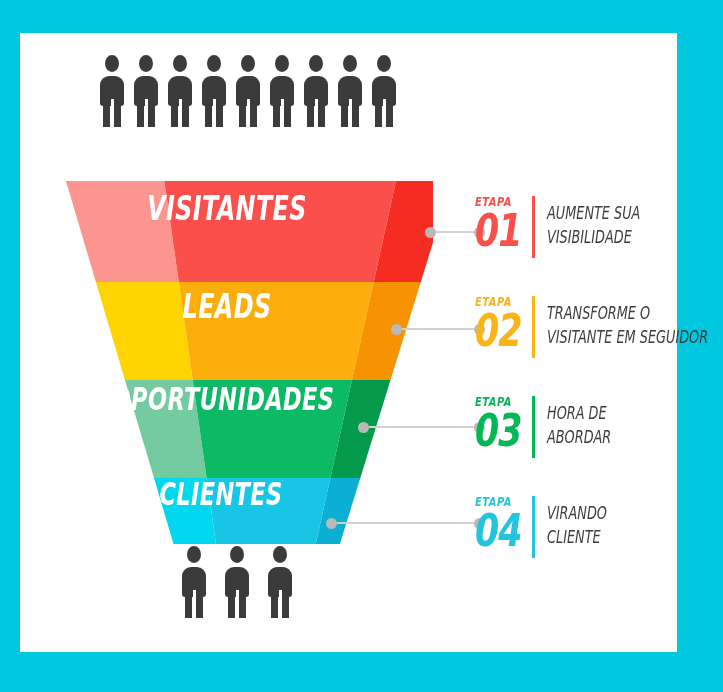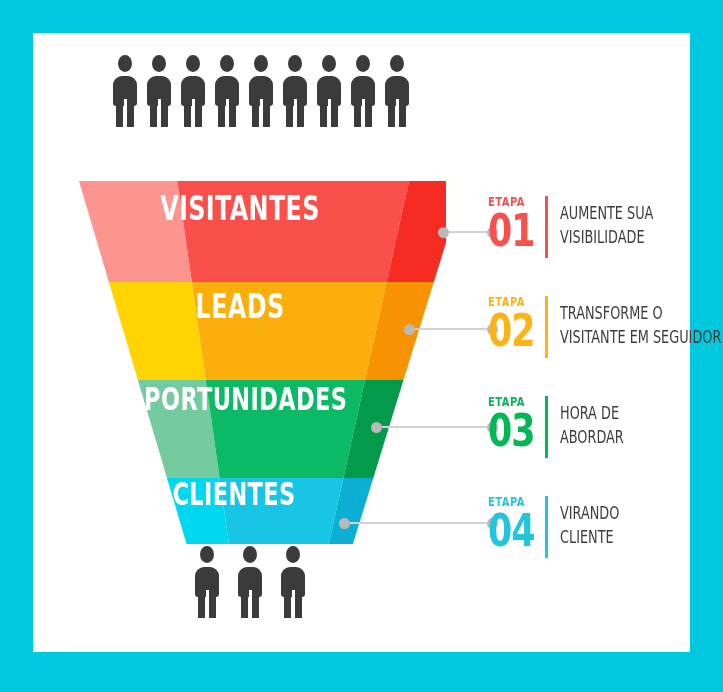--- a/index.html
+++ b/index.html
@@ -17,25 +17,26 @@
   
   #infographic {
     position: relative;
     width: 723px;
     height: 692px;
     background: #00c8de;
     box-sizing: border-box;
   }
   #canvas {
     position: absolute;
-    left: 33px;
+    left: 20px;
     top: 33px;
     width: 657px;
     height: 619px;
     background: #ffffff;
+    font-style: italic;
   }
 
   
   .people-row {
     position: absolute;
     display: flex;
     align-items: flex-end;
   }
   #people-top {
     left: 78px;

